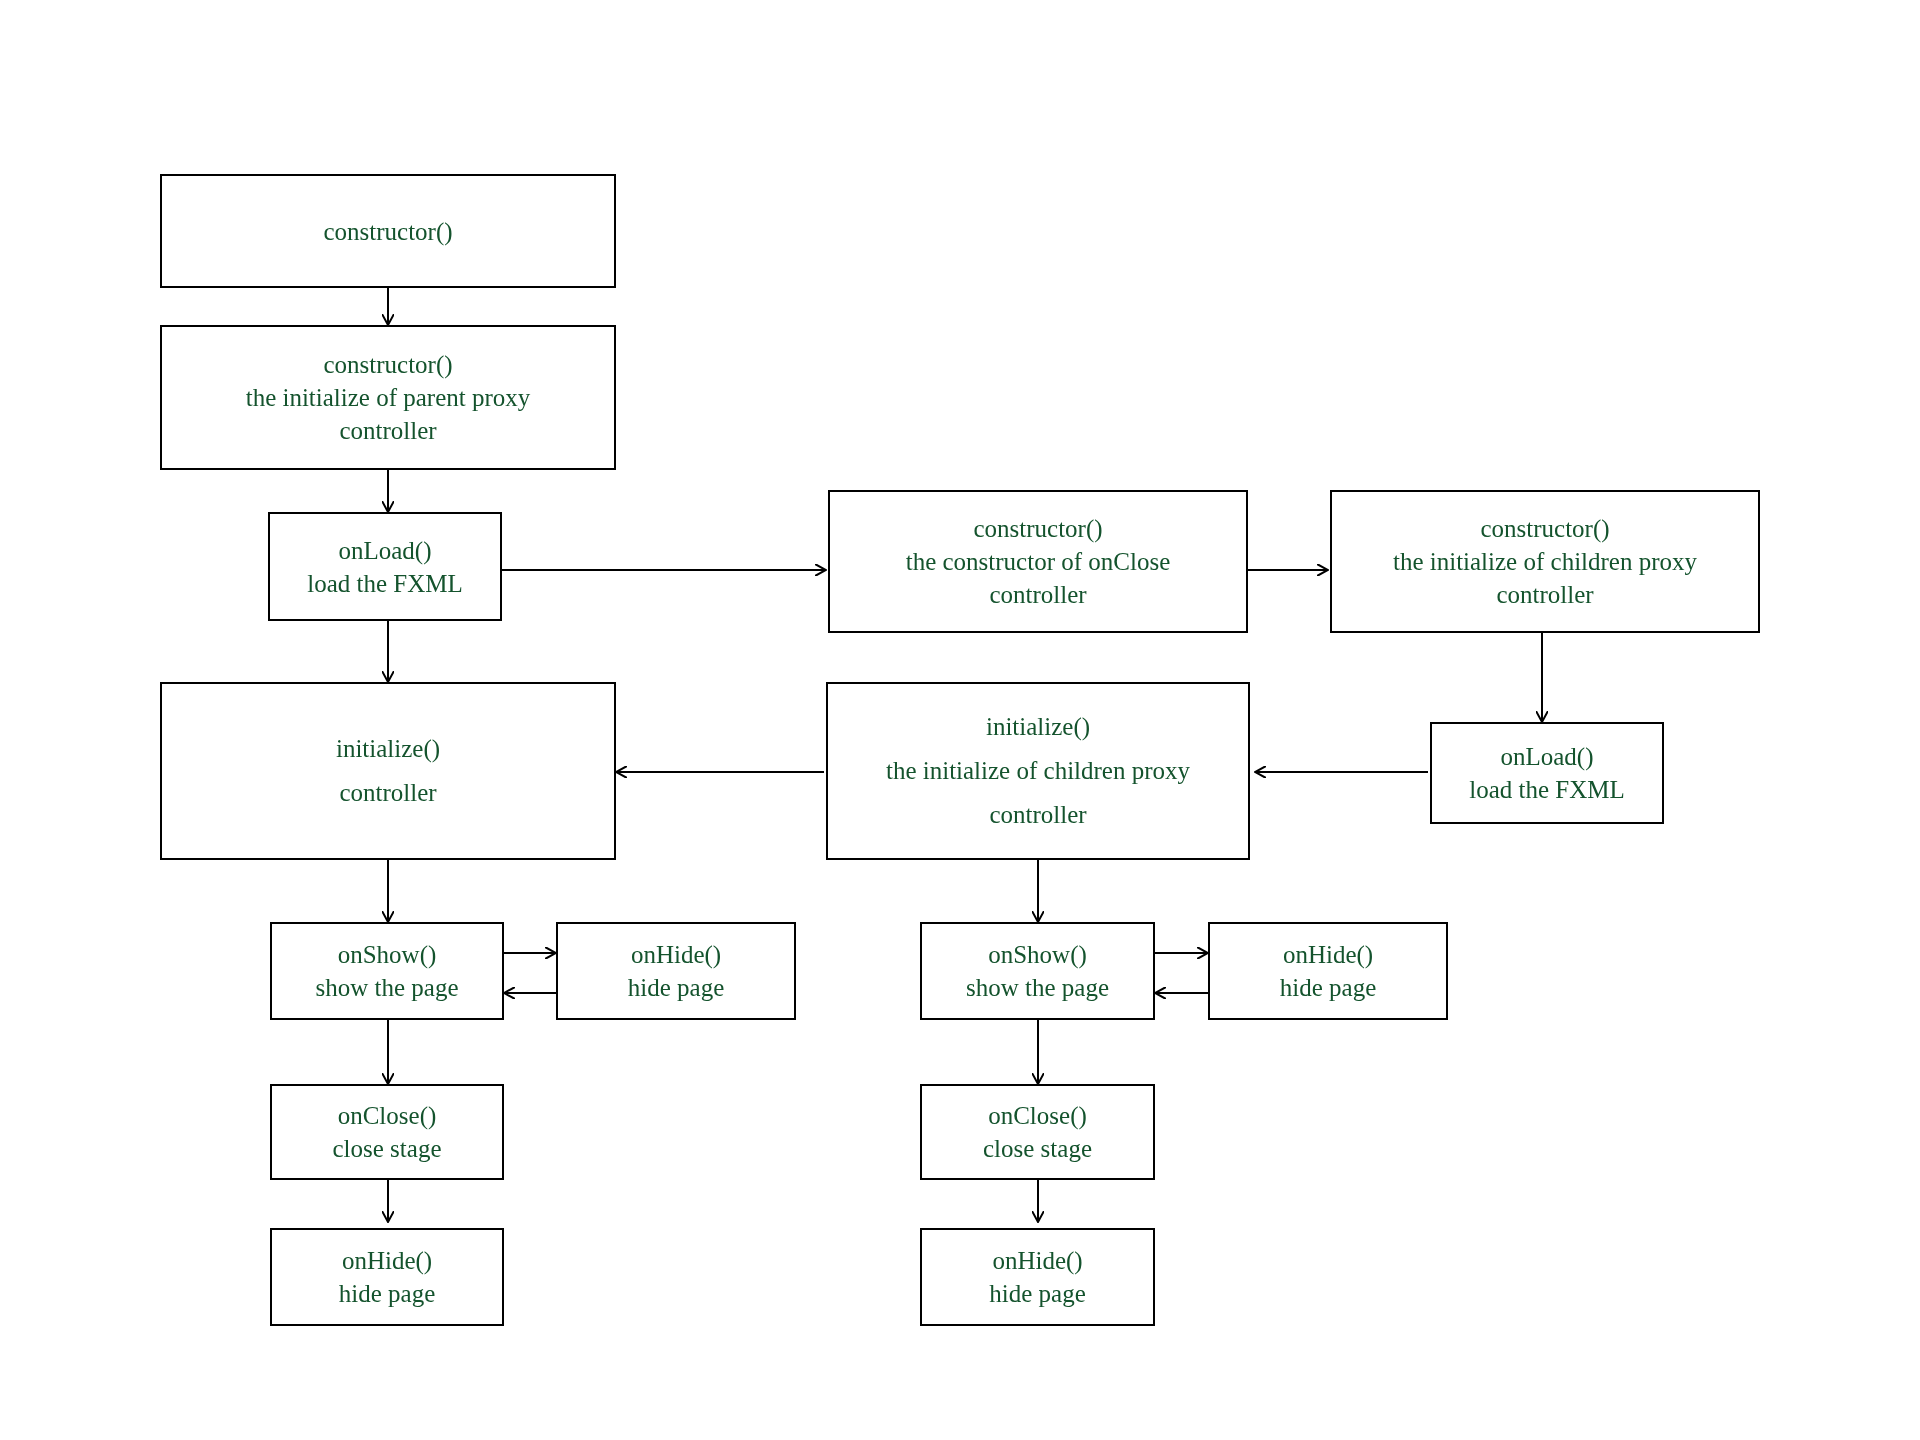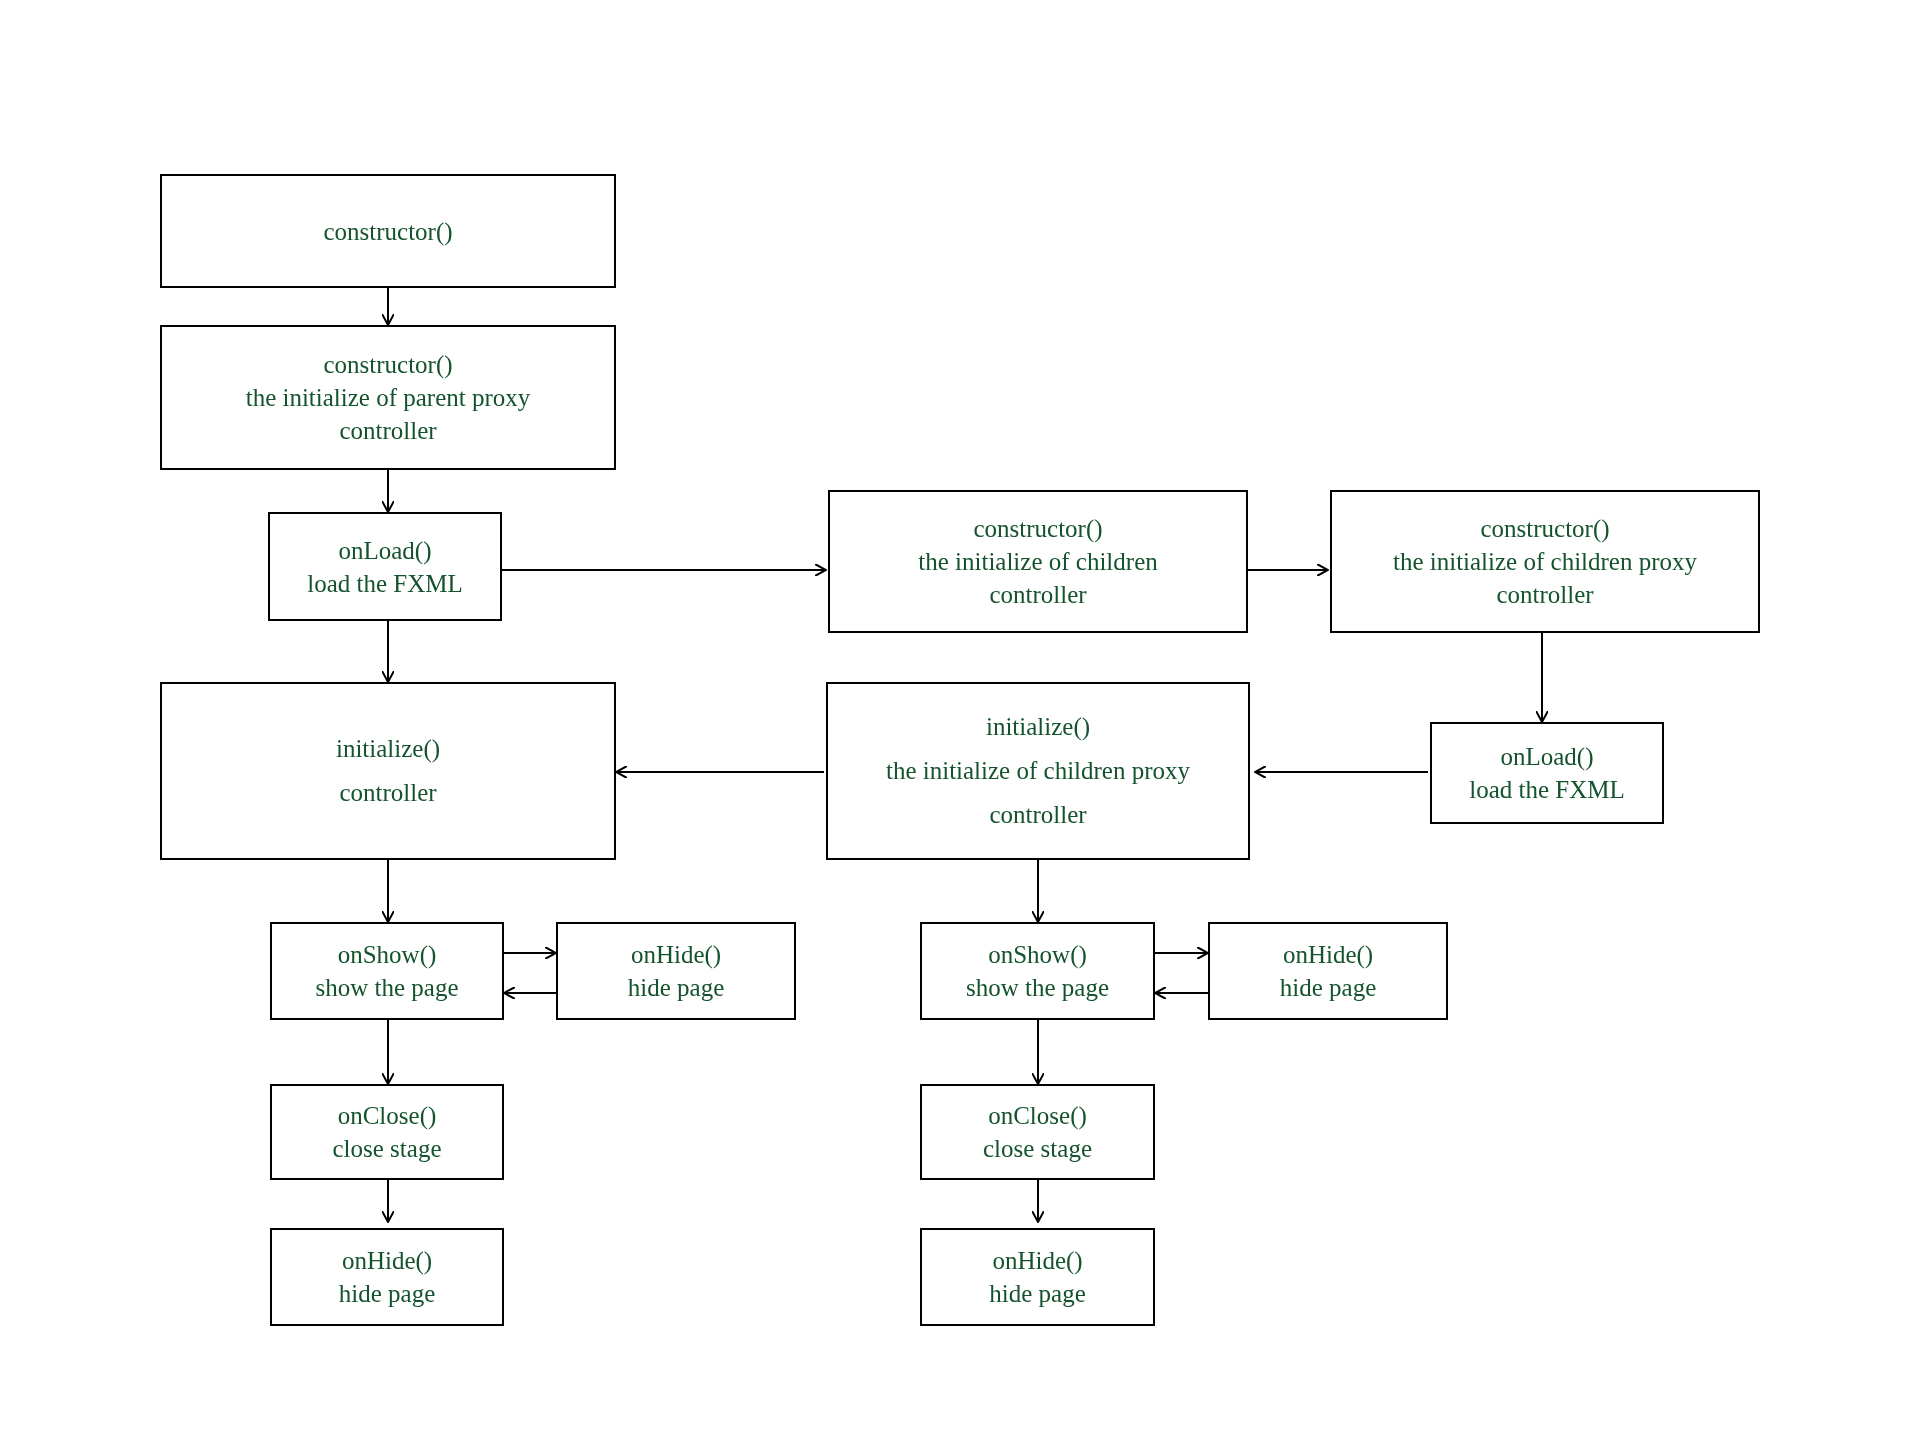--- a/index.html
+++ b/index.html
@@ -133,21 +133,21 @@
     <span class="line">close stage</span>
   </div>
 
   <div class="node" style="left:270px; top:1228px; width:234px; height:98px;">
     <span class="line">onHide()</span>
     <span class="line">hide page</span>
   </div>
 
   <div class="node" style="left:828px; top:490px; width:420px; height:143px;">
     <span class="line">constructor()</span>
-    <span class="line">the initialize of children</span>
+    <span class="line">the constructor of onClose</span>
     <span class="line">controller</span>
   </div>
 
   <div class="node spaced" style="left:826px; top:682px; width:424px; height:178px;">
     <span class="line">initialize()</span>
     <span class="line">the initialize of children proxy</span>
     <span class="line">controller</span>
   </div>
 
   <div class="node" style="left:920px; top:922px; width:235px; height:98px;">

